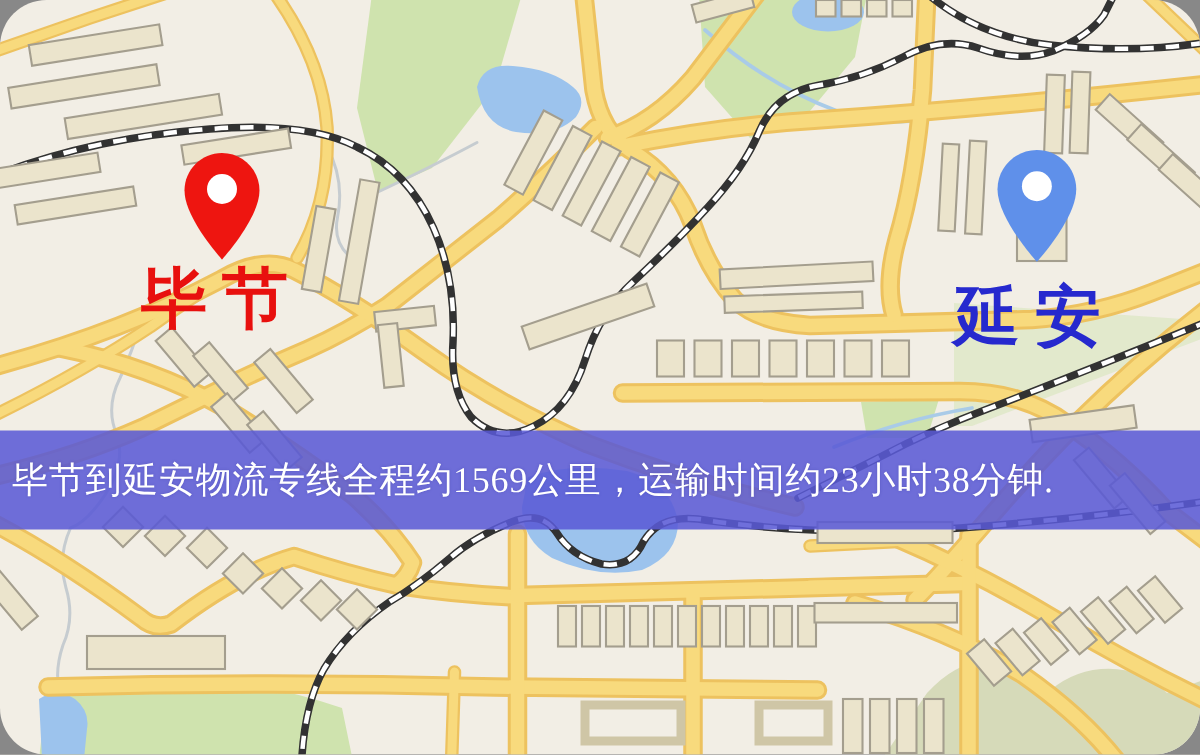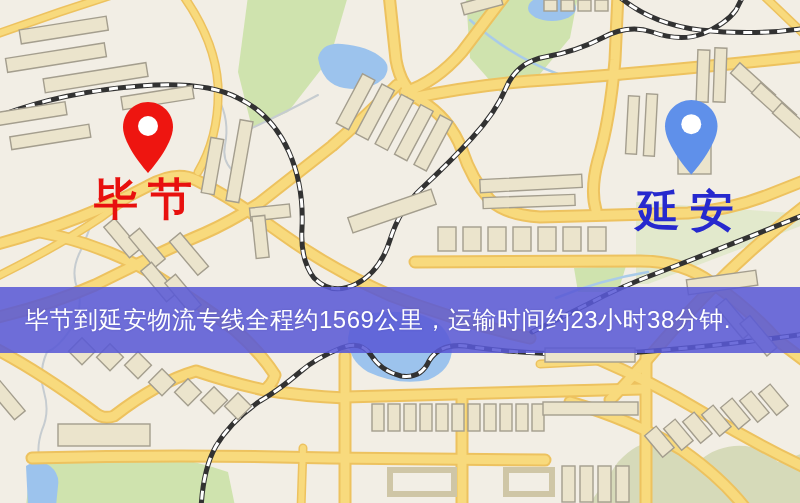--- a/index.html
+++ b/index.html
@@ -1,19 +1,20 @@
 <!DOCTYPE html>
 <html><head>
 <meta charset="utf-8">
 <style>
   html,body{margin:0;padding:0;background:#888;}
   .stage{
     position:relative;width:800px;height:503px;overflow:hidden;
     background:var(--base,#f2eee5);
-    font-family:Liberation Sans, sans-serif;
+    font-family:Liberation Serif, serif;
+    border-radius:31px;
   }
   .stage svg{position:absolute;inset:0;display:block;}
 
   
   .park{fill:var(--park,#cfe3ae);stroke:none;}
   .park-muted{fill:var(--park-muted,#d6dab9);}
   .park-pale{fill:var(--park,#cfe3ae);opacity:.45;}
   .water{fill:var(--water,#9cc3ed);stroke:none;}
   .stream{fill:none;stroke:var(--stream,#c6ccd0);stroke-width:2;stroke-linecap:round;}
   .stream-blue{fill:none;stroke:#a9cbe8;stroke-width:2.5;stroke-linecap:round;}
@@ -32,21 +33,21 @@
   .banner{
     position:absolute;left:0;right:0;top:287px;height:66px;
     display:flex;align-items:center;z-index:5;
   }
   .banner::before{
     content:"";position:absolute;inset:0;
     background:var(--banner-bg,#5a5ad6);opacity:.87;
   }
   .banner-text{
     position:relative;color:var(--banner-fg,#ffffff);
-    font-size:24px;letter-spacing:.5px;padding-left:25px;white-space:nowrap;
+    font-size:24px;letter-spacing:.5px;padding-left:8px;white-space:nowrap;
     text-shadow:0 0 2px rgba(60,60,160,.4);
   }
 </style>
 </head>
 <body>
 
 <div class="stage" style="--base: #f2eee5; --road: #f8da7d; --road-casing: #edc25f; --water: #9cc3ed; --stream: #c6ccd0; --park: #cfe3ae; --park-muted: #d6dab9; --building: #ebe4cc; --building-stroke: #a49e8e; --railway: #323232; --railway-dash: #ffffff; --banner-bg: #5a5ad6; --banner-fg: #ffffff;">
   <svg width="800" height="503" viewBox="0 0 800 503">
     <defs>
       <path id="rdA" d="M-6,35 L60,12 L115,-6"></path>

